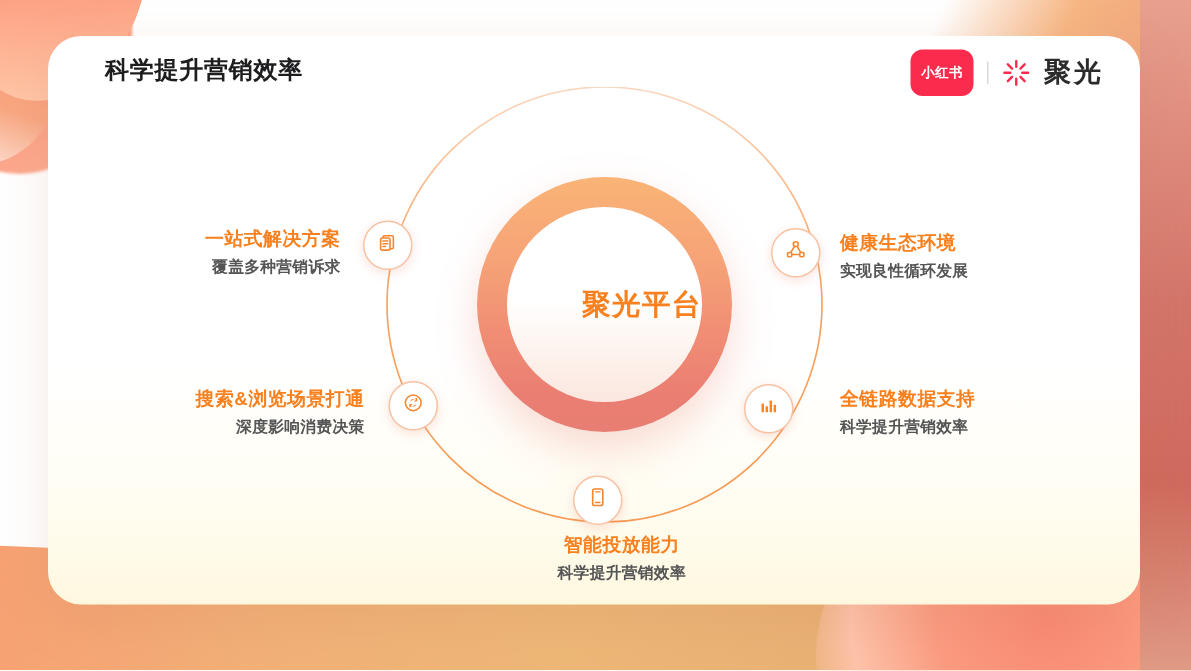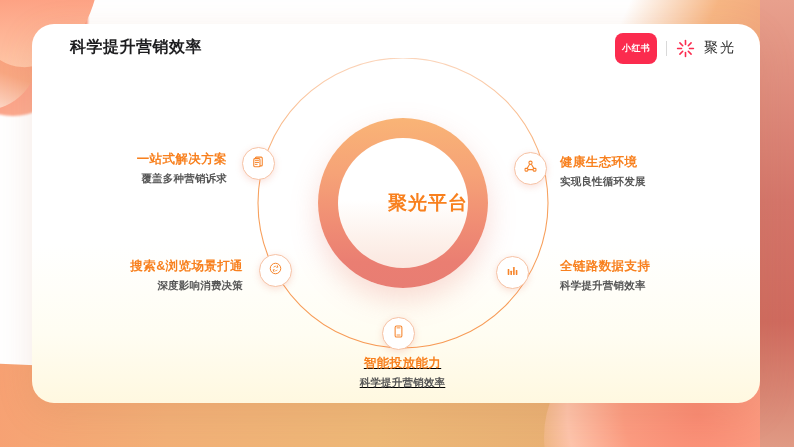--- a/index.html
+++ b/index.html
@@ -84,21 +84,21 @@
   .xhs-pill{
     display:flex;align-items:center;justify-content:center;
     height:31px;padding:0 7px;border-radius:8px;
     background:#fb2b4e;color:#ffffff;
     font-size:9px;font-weight:bold;letter-spacing:.3px;
     white-space:nowrap;
   }
   .brand-div{width:1px;height:15px;background:#d9d9d9;}
   .spark{position:relative;width:19px;height:19px;flex:none;}
   .brand-name{
-    font-size:14px;font-weight:normal;color:#2b2b2b;letter-spacing:2px;
+    font-size:18px;font-weight:bold;color:#2b2b2b;letter-spacing:2px;
     white-space:nowrap;
   }
 
   
   .diagram{position:absolute;left:0;top:34px;width:728px;height:345px;}
   .orbit-svg{position:absolute;left:0;top:0;width:728px;height:345px;}
 
   
   .hub-outer{
     position:absolute;left:286px;top:60px;width:170px;height:170px;
@@ -136,21 +136,21 @@
   .txt .t1{font-size:12.5px;font-weight:bold;color:#f8801e;letter-spacing:.4px;line-height:1.25;}
   .txt .t2{font-size:10.5px;font-weight:bold;color:#555555;letter-spacing:.2px;margin-top:4px;line-height:1.25;}
   .txt.right-align{text-align:right;}
   .txt.left-align{text-align:left;}
   .txt.center-align{text-align:center;}
 
   .txt-a{left:30px;top:94px;width:165px;}
   .txt-b{left:30px;top:201px;width:181px;}
   .txt-c{left:528px;top:97px;width:170px;}
   .txt-d{left:528px;top:201px;width:170px;}
-  .txt-e{left:288px;top:298px;width:165px;text-decoration:underline;}
+  .txt-e{left:300px;top:298px;width:165px;}
 </style>
 </head>
 <body>
 
 <div class="stage">
 
   <div class="bg-layer">
     <div class="blob-tl-a blob"></div>
     <div class="blob-tl-c blob"></div>
     <div class="blob-tl-b blob"></div>

